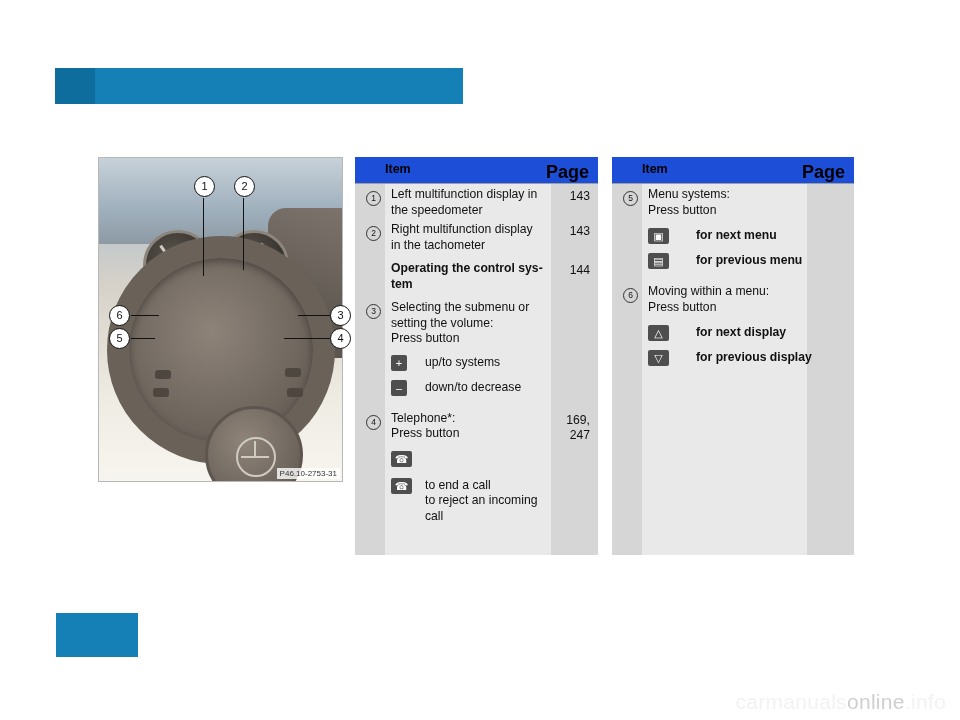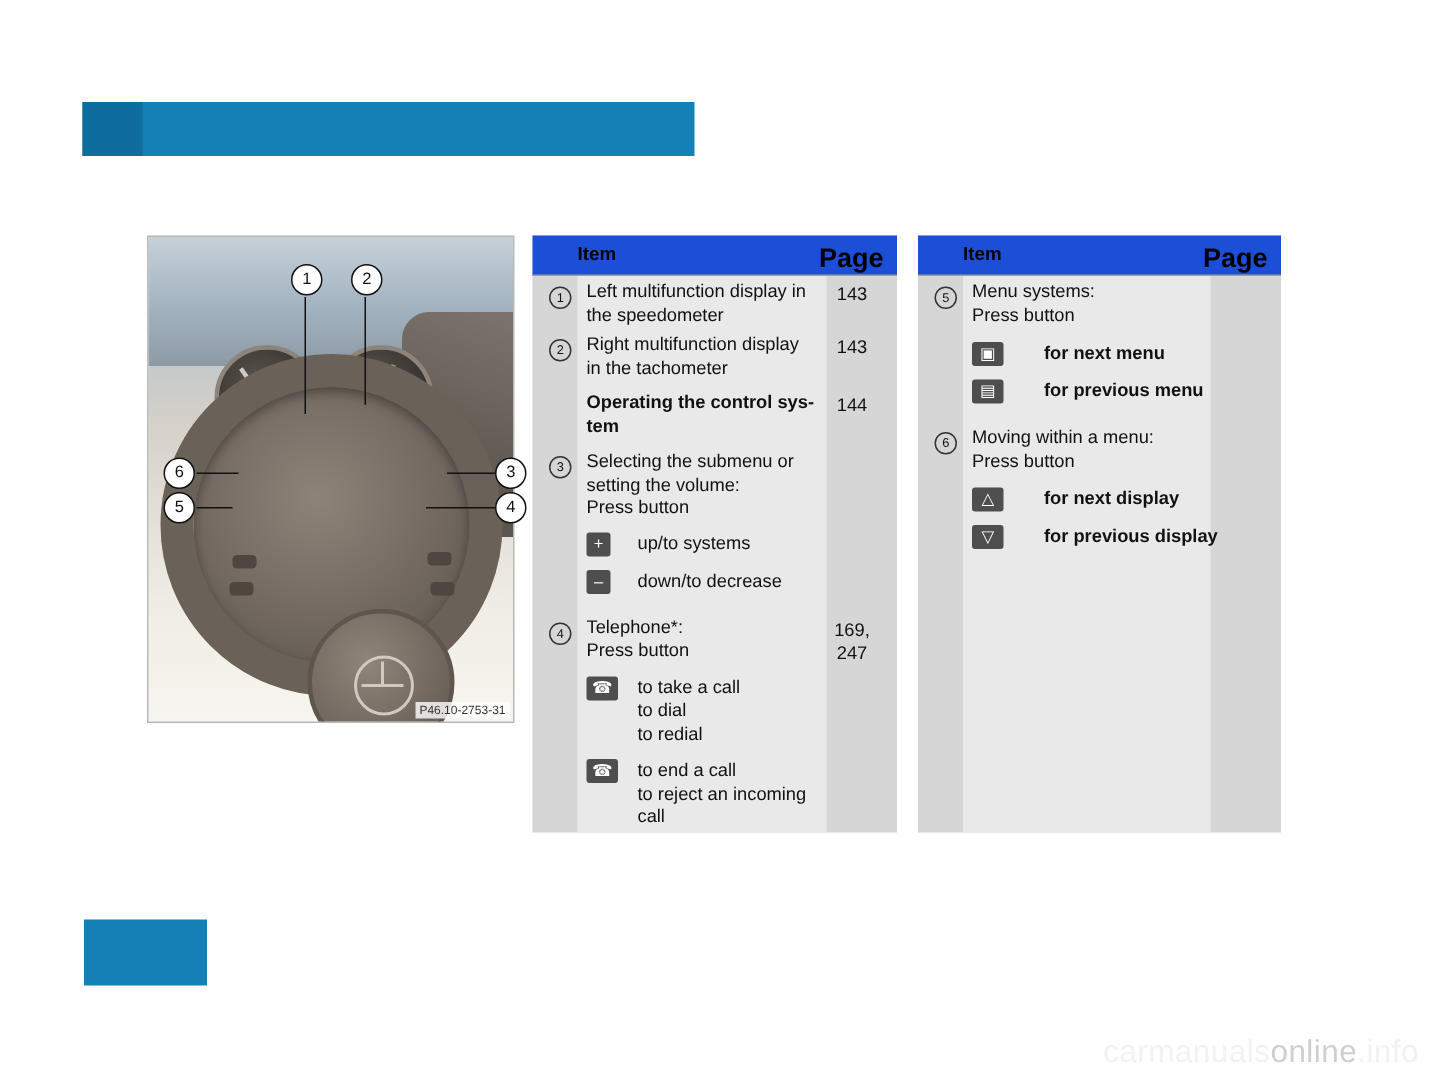--- a/index.html
+++ b/index.html
@@ -245,21 +245,21 @@
     white-space: pre-line;
   }
   .row .txt.bold {
     font-weight: bold;
   }
   .row .pg {
     position: absolute;
     right: 8px;
     top: 6px;
     width: 44px;
-    text-align: center;
+    text-align: right;
     font-size: 12.2px;
     line-height: 15.5px;
     color: #111;
     white-space: pre-line;
   }
   .subrow {
     position: relative;
     margin-left: 36px;
     margin-top: 6px;
     margin-bottom: 2px;
@@ -396,23 +396,20 @@
       </div>
 
       <div class="row" style="margin-top:9px;">
         <div class="num">4</div>
         <div class="txt">Telephone*:
 Press button</div>
         <div class="pg">169,
 247</div>
         <div class="subrow" style="margin-top:9px;">
           <div class="glyph">☎</div>
-          <div class="stext">to take a call
-to dial
-to redial</div>
         </div>
         <div class="subrow" style="margin-top:9px;">
           <div class="glyph">☎</div>
           <div class="stext">to end a call
 to reject an incoming
 call</div>
         </div>
       </div>
 
     </div>

